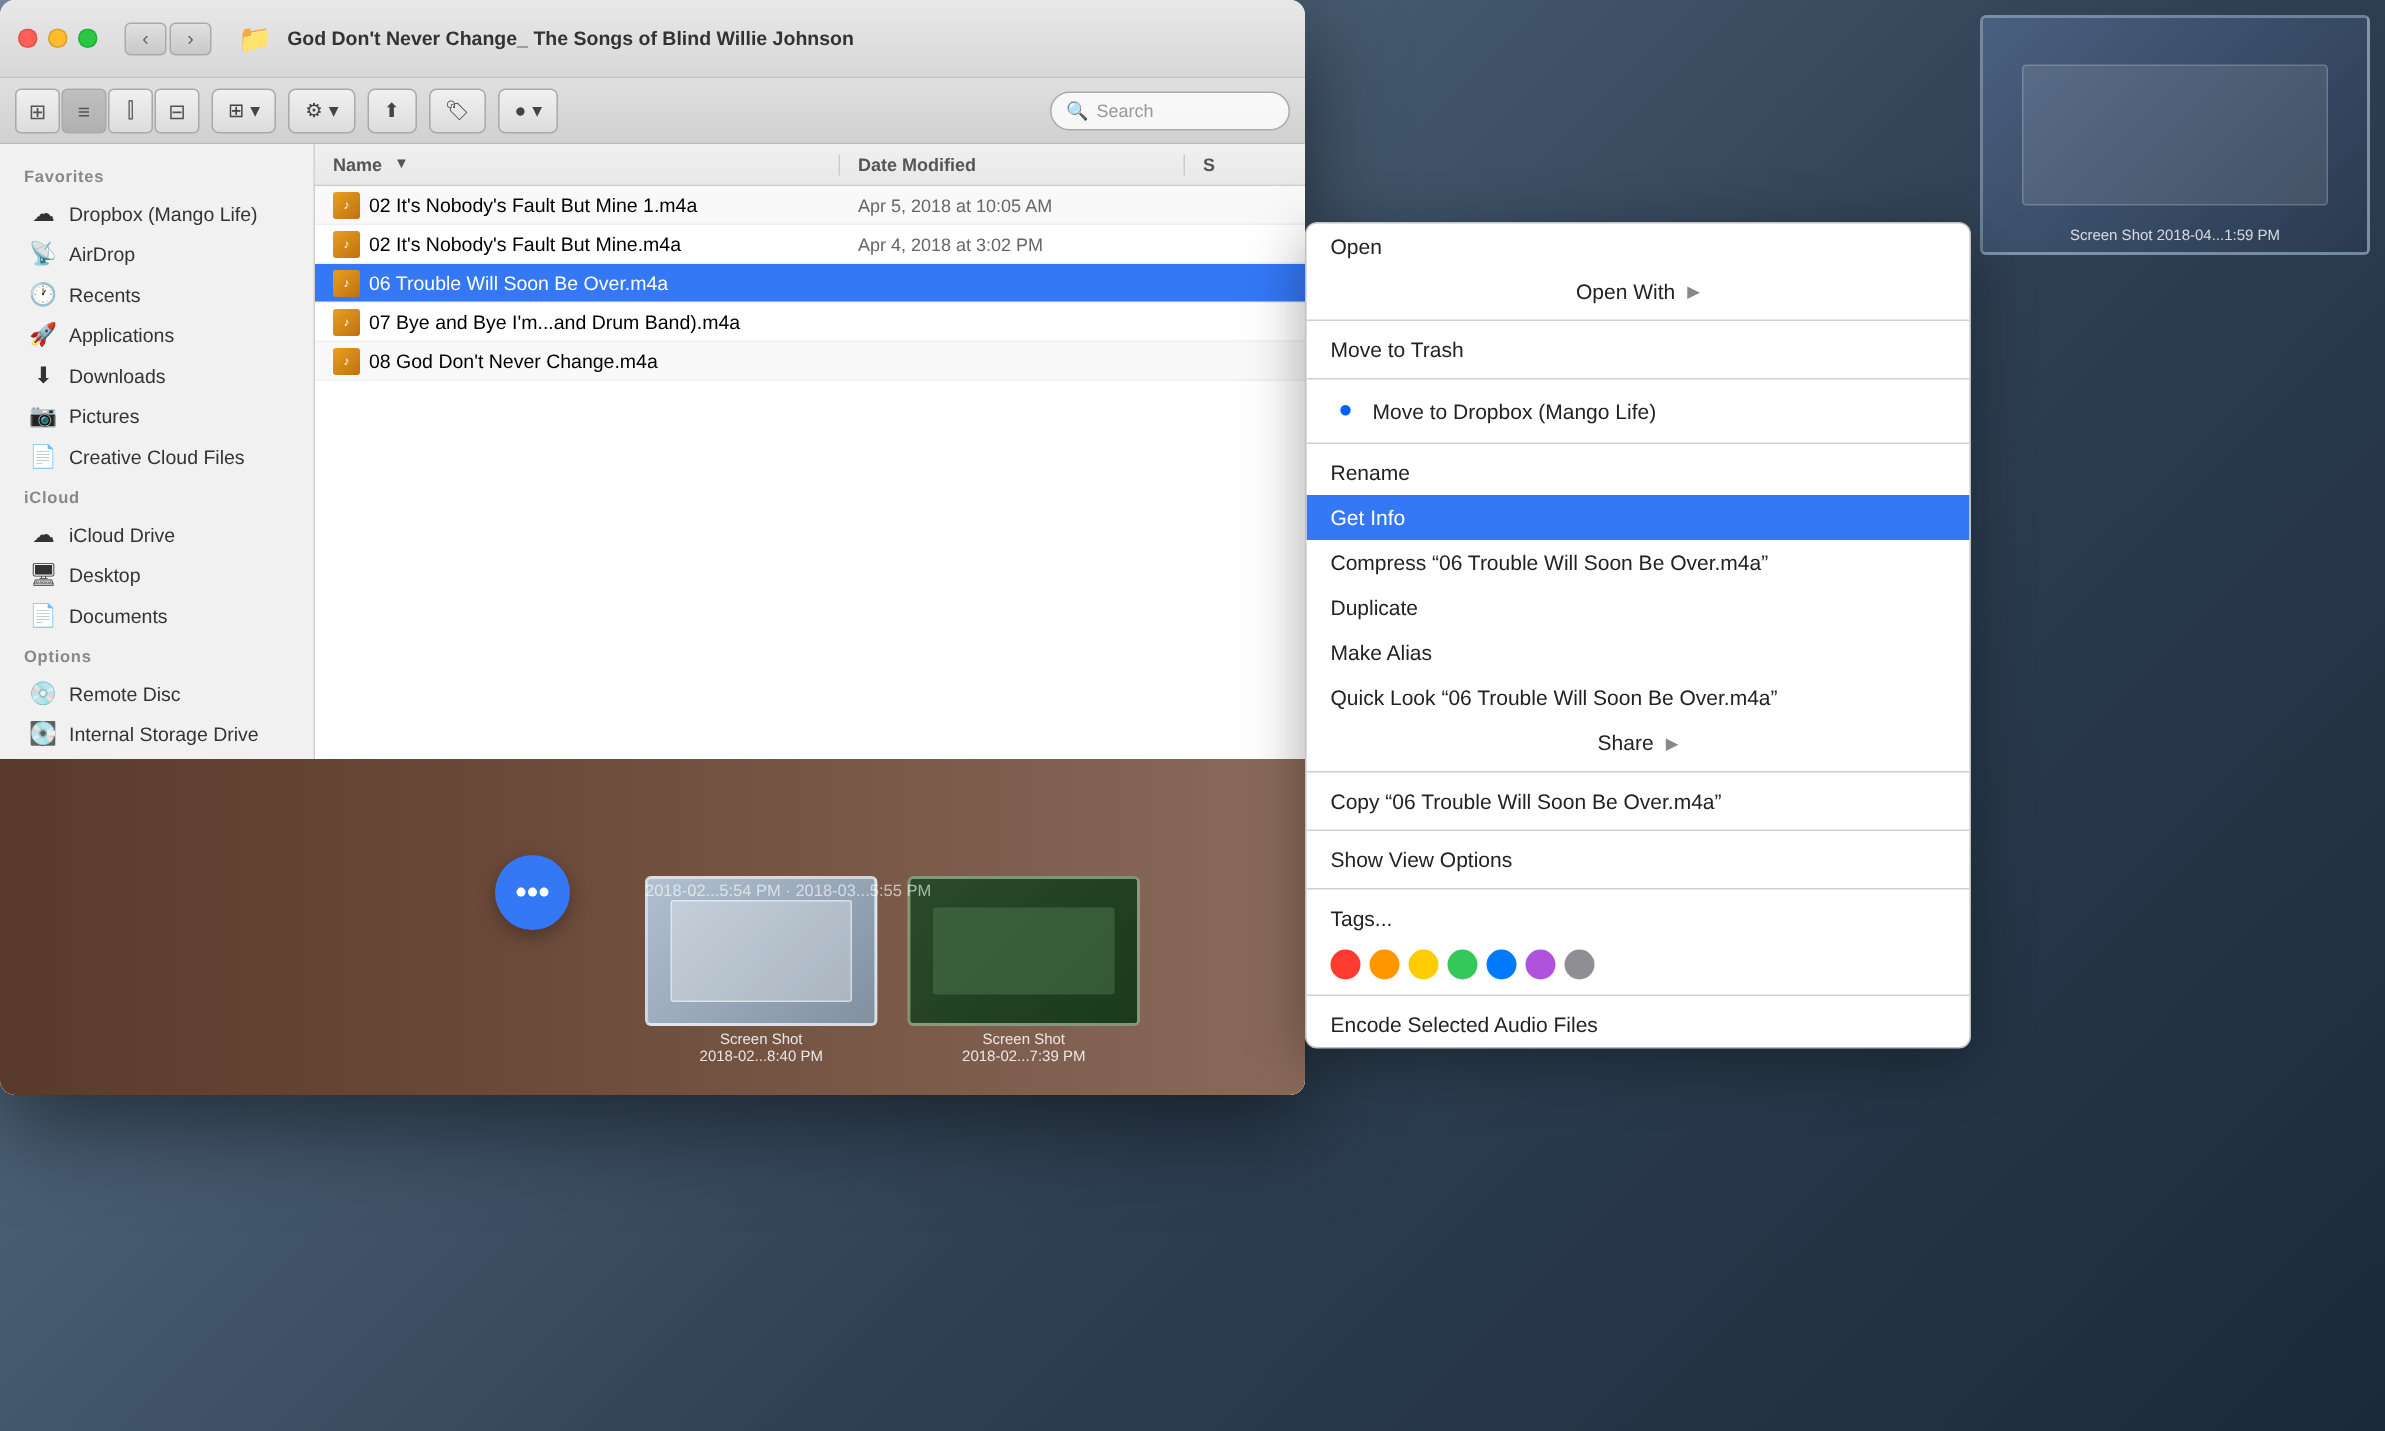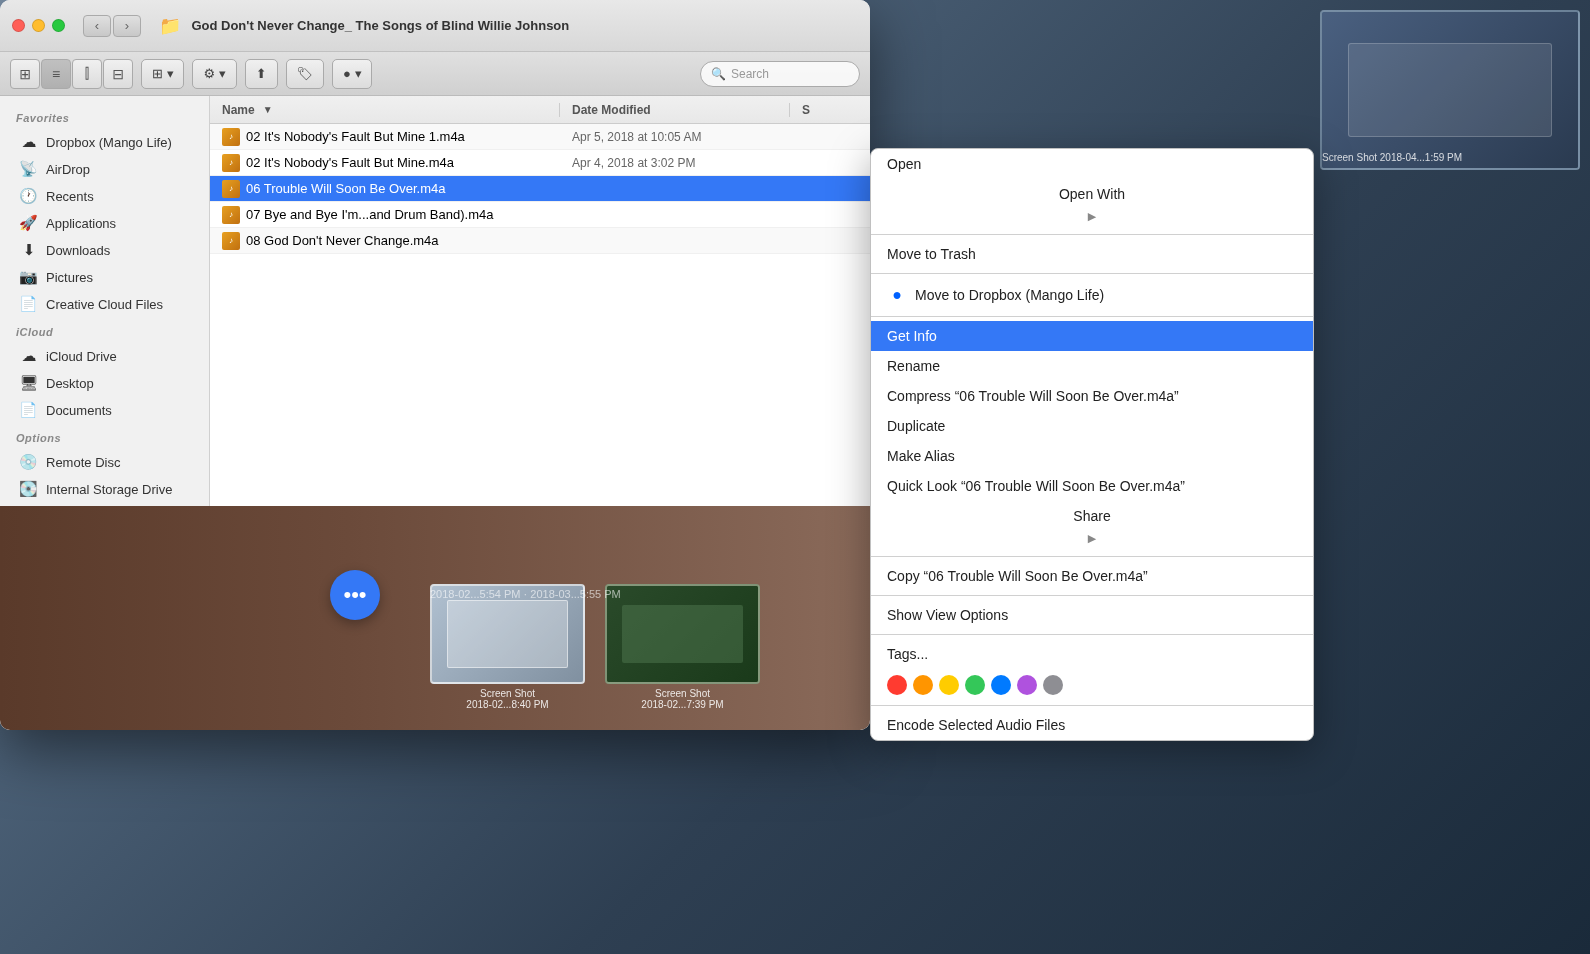--- a/index.html
+++ b/index.html
@@ -168,21 +168,20 @@
       overflow-y: auto;
       flex-shrink: 0;
       padding-top: 8px;
     }
     .sidebar-section-header {
       font-size: 11px;
       font-weight: 600;
       color: #888;
       padding: 8px 16px 4px;
       letter-spacing: 0.5px;
-      font-style: italic;
     }
     .sidebar-item {
       display: flex;
       align-items: center;
       padding: 4px 16px;
       font-size: 13px;
       color: #333;
       cursor: pointer;
       gap: 8px;
       border-radius: 4px;
@@ -304,21 +303,20 @@
       align-items: center;
       gap: 8px;
       color: #222;
     }
     .ctx-item.highlighted {
       background: #3478f6;
       color: white;
     }
     .ctx-item.has-arrow {
       justify-content: center;
-      flex-direction: column;
     }
     .ctx-divider {
       height: 1px;
       background: #d0d0d0;
       margin: 4px 0;
     }
     .ctx-icon {
       width: 20px;
       height: 20px;
       display: flex;
@@ -399,20 +397,21 @@
       border-radius: 4px;
       overflow: hidden;
       display: flex;
       flex-direction: column;
     }
     .desktop-screenshot-label {
       position: absolute;
       bottom: 5px;
       left: 0;
       right: 0;
+      text-align: center;
       font-size: 10px;
       color: rgba(255,255,255,0.8);
     }
     .ss-item {
       display: flex;
       flex-direction: column;
       align-items: center;
       gap: 4px;
     }
     .ss-thumb {
@@ -647,25 +646,25 @@
   <div class="ctx-divider"></div>
   <div class="ctx-item">
     <span>Move to Trash</span>
   </div>
   <div class="ctx-divider"></div>
   <div class="ctx-item">
     <span class="ctx-icon" style="color:#0061ff;font-size:16px;">●</span>
     <span>Move to Dropbox (Mango Life)</span>
   </div>
   <div class="ctx-divider"></div>
+  <div class="ctx-item">
+    <span>Rename</span>
+  </div>
   <div class="ctx-item highlighted">
     <span>Get Info</span>
-  </div>
-  <div class="ctx-item">
-    <span>Rename</span>
   </div>
   <div class="ctx-item">
     <span>Compress “06 Trouble Will Soon Be Over.m4a”</span>
   </div>
   <div class="ctx-item">
     <span>Duplicate</span>
   </div>
   <div class="ctx-item">
     <span>Make Alias</span>
   </div>

